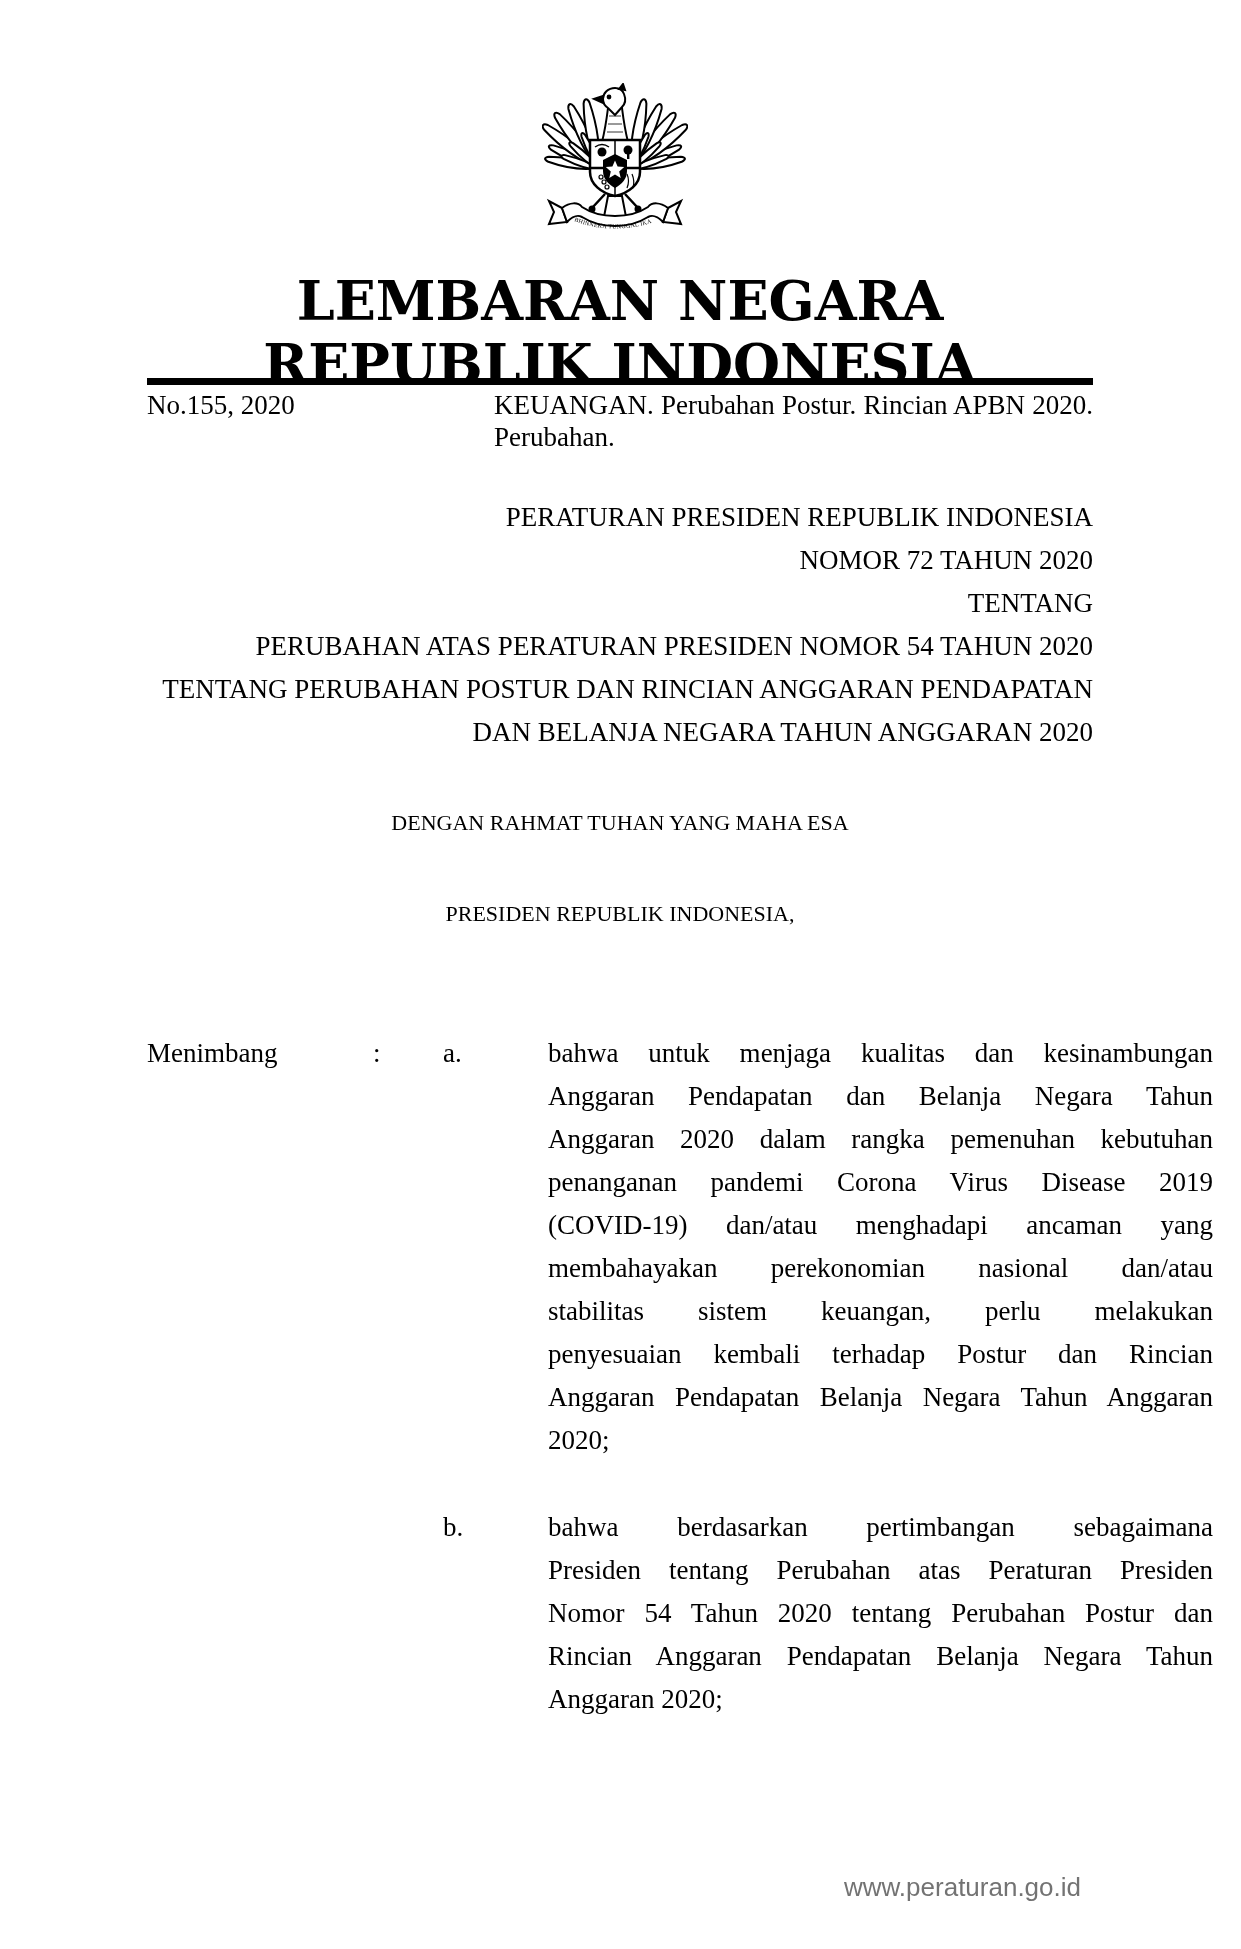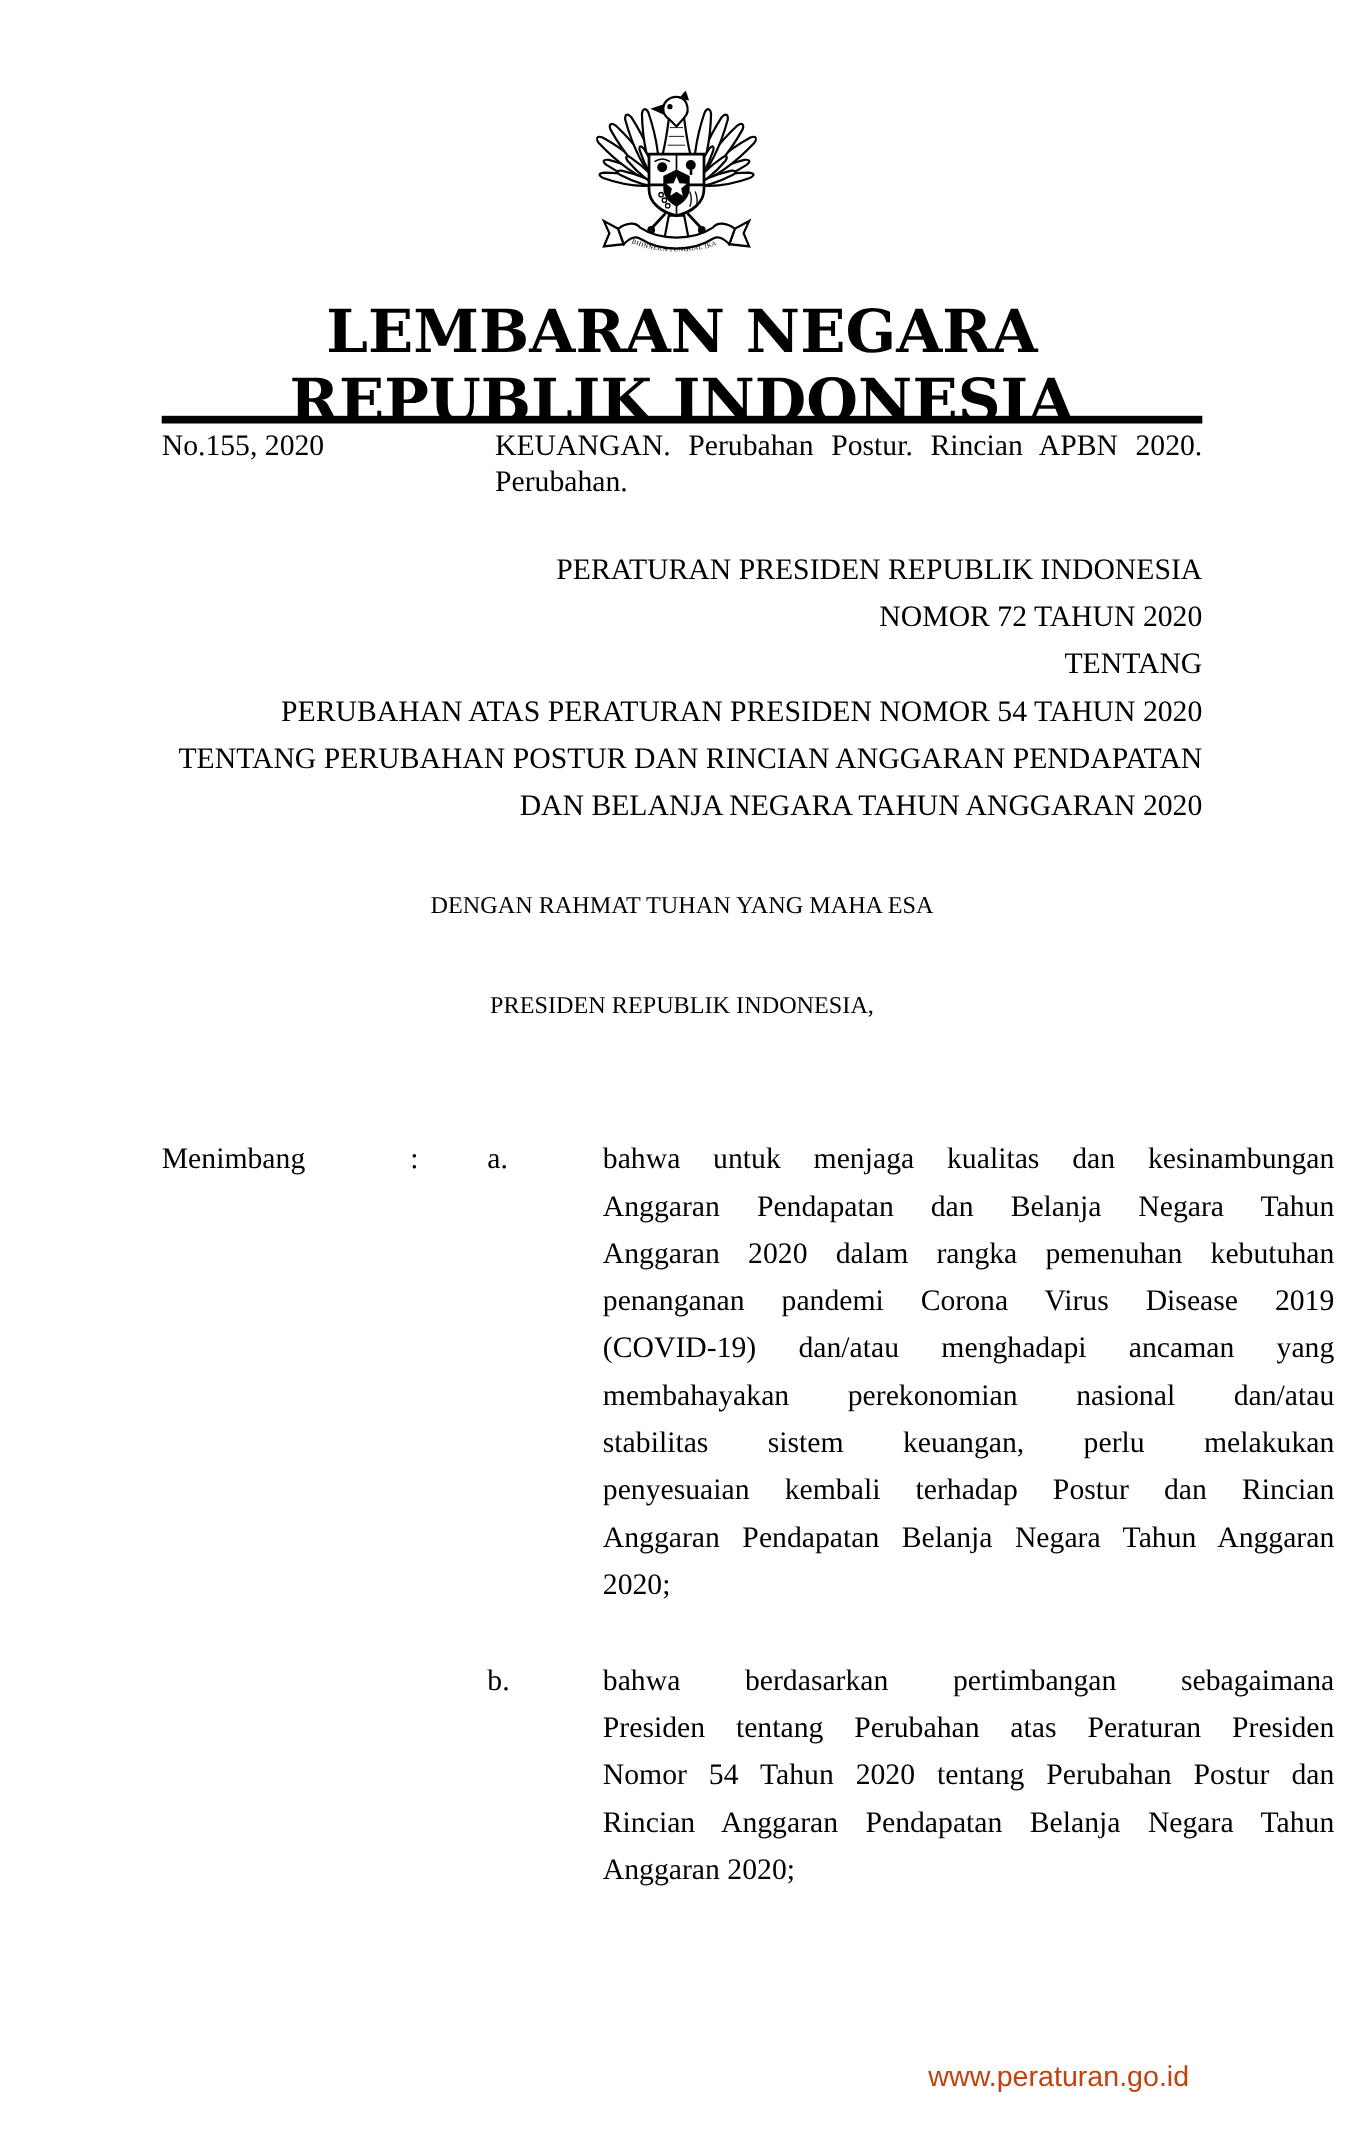--- a/index.html
+++ b/index.html
@@ -37,21 +37,21 @@
     display:flex;
     font-size:27px; line-height:32px;
   }
   .header-row .no-col { width:303px; flex:0 0 303px; }
   .header-row .subject-col { width:643px; flex:1 1 auto; }
 
   
   .line { min-height:43px; }
   .justify-lines .line { text-align:justify; text-align-last:left; }
   .justify-lines .line:not(:last-child) { text-align-last:justify; }
-  .subject-col .line { min-height:32px; line-height:32px; }
+  .subject-col .line { min-height:32px; line-height:32px;margin-left:44px; }
 
   .center-block .line { text-align:right; }
 
   .title-block {
     left:147px; top:496px; width:946px;
     font-size:27px; line-height:43px;
   }
   .single-center {
     left:147px; width:946px;
     font-size:22px; line-height:43px;
@@ -70,21 +70,21 @@
     gap:40px;
   }
   .consider .cell { line-height:43px; }
   .consider .row-b { margin-top:4px; }
 
   
   .footer {
     top:1872px; right:160px;
     font-family:"Liberation Sans","DejaVu Sans",sans-serif;
     font-size:26px; line-height:30px;
-    color:#c2410c;
+    color:#737373;
   }
 
   
   .emblem path, .emblem line, .emblem circle, .emblem polygon {
     vector-effect:none;
   }
 </style>
 </head>
 <body>
 

